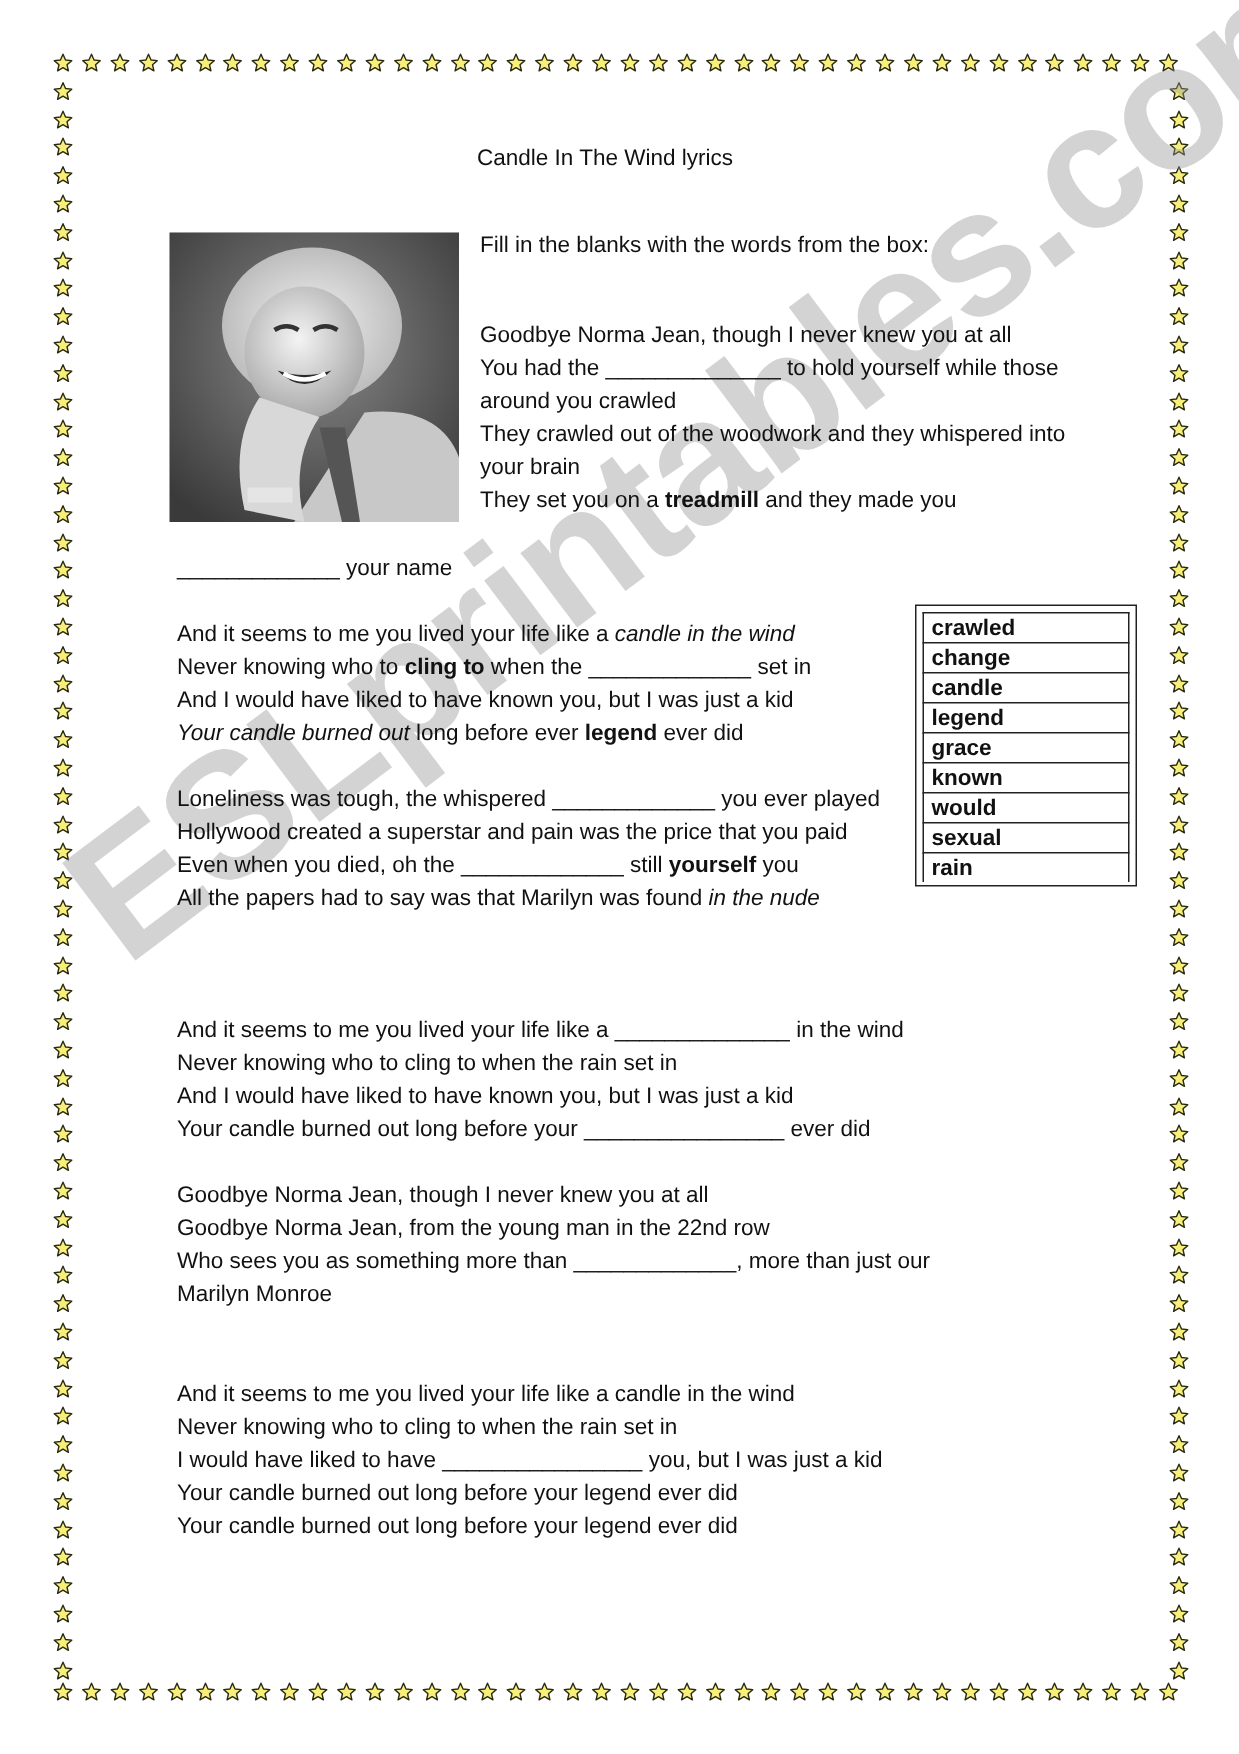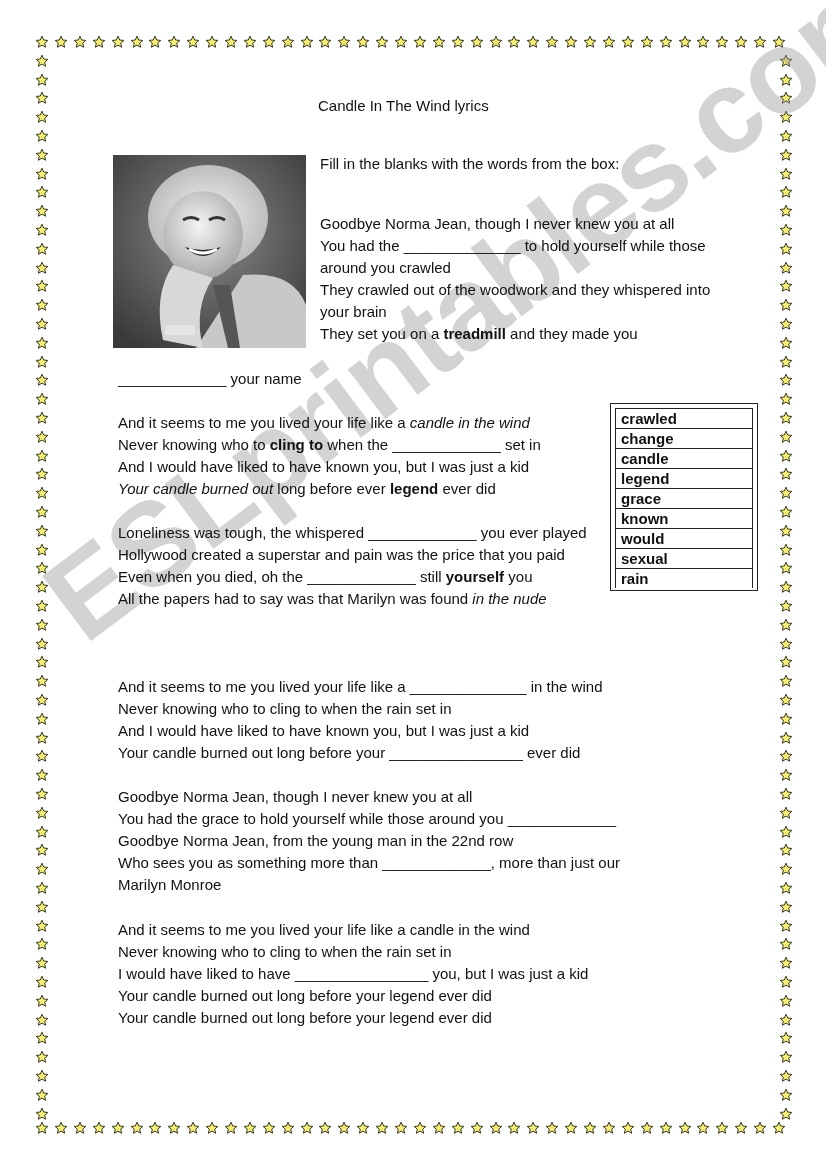--- a/index.html
+++ b/index.html
@@ -671,21 +671,20 @@
 
 <div class="stanza" style="top:676px;">
   <div class="ln"><span>And it seems to me you lived your life like a </span><span>______________</span><span> in the wind</span></div>
   <div class="ln"><span>Never knowing who to cling to when the rain set in</span></div>
   <div class="ln"><span>And I would have liked to have known you, but I was just a kid</span></div>
   <div class="ln"><span>Your candle burned out long before your </span><span>________________</span><span> ever did</span></div>
 </div>
 
 <div class="stanza" style="top:786px;">
   <div class="ln"><span>Goodbye Norma Jean, though I never knew you at all</span></div>
-  <div class="ln"><span>You had the grace to hold yourself while those around you </span><span>_____________</span></div>
   <div class="ln"><span>Goodbye Norma Jean, from the young man in the 22nd row</span></div>
   <div class="ln"><span>Who sees you as something more than </span><span>_____________</span><span>, more than just our</span></div>
   <div class="ln"><span>Marilyn Monroe</span></div>
 </div>
 
 <div class="stanza" style="top:919px;">
   <div class="ln"><span>And it seems to me you lived your life like a candle in the wind</span></div>
   <div class="ln"><span>Never knowing who to cling to when the rain set in</span></div>
   <div class="ln"><span>I would have liked to have </span><span>________________</span><span> you, but I was just a kid</span></div>
   <div class="ln"><span>Your candle burned out long before your legend ever did</span></div>

